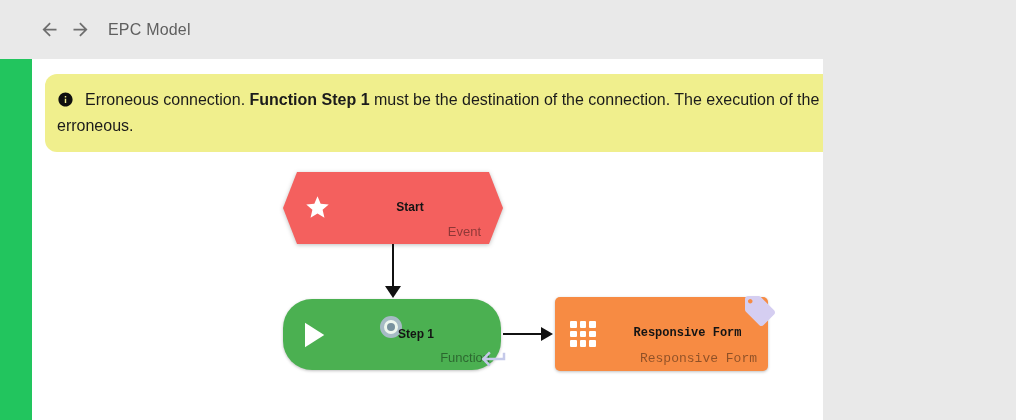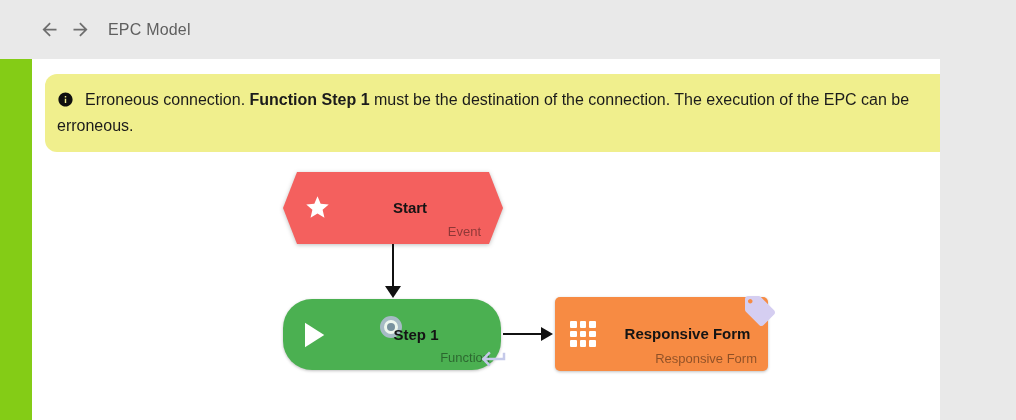--- a/index.html
+++ b/index.html
@@ -1,18 +1,18 @@
 <!DOCTYPE html>
 <html><head>
 <meta charset="utf-8">
 <style>
   * { margin:0; padding:0; box-sizing:border-box; }
   html,body { width:1016px; height:420px; }
   body { font-family:"Liberation Sans", sans-serif; background:#e9e9e9; }
-  .page { position:relative; width:940px; height:420px; background:#84cc16; overflow:hidden; }
+  .page { position:relative; width:823px; height:420px; background:#22c55e; overflow:hidden; }
 
   
   .header { position:absolute; left:0; top:0; width:100%; height:59px;
             display:flex; align-items:center; padding-left:38px; background:#e9e9e9; }
   .nav-btn { background:none; border:none; padding:0; margin-right:9px; cursor:pointer;
              width:22px; height:22px; display:flex; align-items:center; justify-content:center; }
   .nav-btn svg { width:21px; height:21px; fill:#6e6e6e; }
   .title { font-size:16px; font-weight:400; color:#5f5f5f; margin-left:8px; letter-spacing:.2px; }
 
   
@@ -22,21 +22,21 @@
   .banner { position:absolute; left:45px; top:74px; width:955px; min-height:68px;
             background:#f0ef8d; border-radius:12px; padding:13px 24px 13px 12px;
             font-size:16px; line-height:26px; color:#1b1b1b; }
   .banner svg.info { width:17px; height:17px; fill:#0f0f0f; vertical-align:-3px; margin-right:11px; }
   .banner b { font-weight:bold; }
 
   
   .diagram { position:absolute; inset:0; }
   .node { position:absolute; cursor:pointer; }
   .nlabel { position:absolute; top:50%; transform:translateY(-54%);
-            font-size:15px; font-weight:bold; color:#141414; text-align:center; }
+            font-size:12px; font-weight:bold; color:#141414; text-align:center; }
   .tlabel { position:absolute; font-size:13px; color:rgba(0,0,0,0.42); }
 
   
   .hex-wrap { left:283px; top:172px; width:220px; height:72px;
               filter:drop-shadow(0 1px 2px rgba(0,0,0,0.25)); }
   .hex { width:100%; height:100%; background:#f4605e;
          clip-path:polygon(14px 0, calc(100% - 14px) 0, 100% 50%, calc(100% - 14px) 100%, 14px 100%, 0 50%); }
   .hex-wrap .icon-star { position:absolute; left:21px; top:22px; width:27px; height:27px; fill:#ffffff; }
   .hex-wrap .nlabel { left:48px; right:14px; }
   .hex-wrap .tlabel { right:22px; bottom:5px; }
@@ -47,21 +47,21 @@
   .green .icon-play { position:absolute; left:8px; top:15px; width:42px; height:42px; fill:#ffffff; }
   .green .nlabel { left:48px; right:0; }
   .green .tlabel { right:11px; bottom:5px; }
   .target { position:absolute; left:97px; top:17px; width:22px; height:22px; border-radius:50%;
             border:4px solid #a6bbc5; background:rgba(255,255,255,0.9); }
   .target i { position:absolute; left:50%; top:50%; width:8px; height:8px; margin:-4px 0 0 -4px;
               border-radius:50%; background:#78929e; display:block; }
   .icon-enter { position:absolute; left:196px; top:45px; width:30px; height:30px;
                 fill:#c5c9e9; z-index:3; }
 
-  .orange { left:555px; top:297px; width:213px; height:74px; background:#f78b43; }
+  .orange { left:555px; top:297px; width:213px; height:74px; background:#f78b43;font-family:Liberation Mono, monospace; }
   .orange .nlabel { left:52px; right:0; }
   .orange .tlabel { right:11px; bottom:5px; }
   .grid-icon { position:absolute; left:15px; top:24px; width:26px; height:26px;
                display:grid; grid-template-columns:repeat(3,1fr); gap:3px; }
   .grid-icon span { background:#ffffff; border-radius:1px; }
   .icon-tag { position:absolute; left:187px; top:-4px; width:36px; height:36px;
               fill:#d5cef1; z-index:3; }
 
   
   .conn { position:absolute; }

